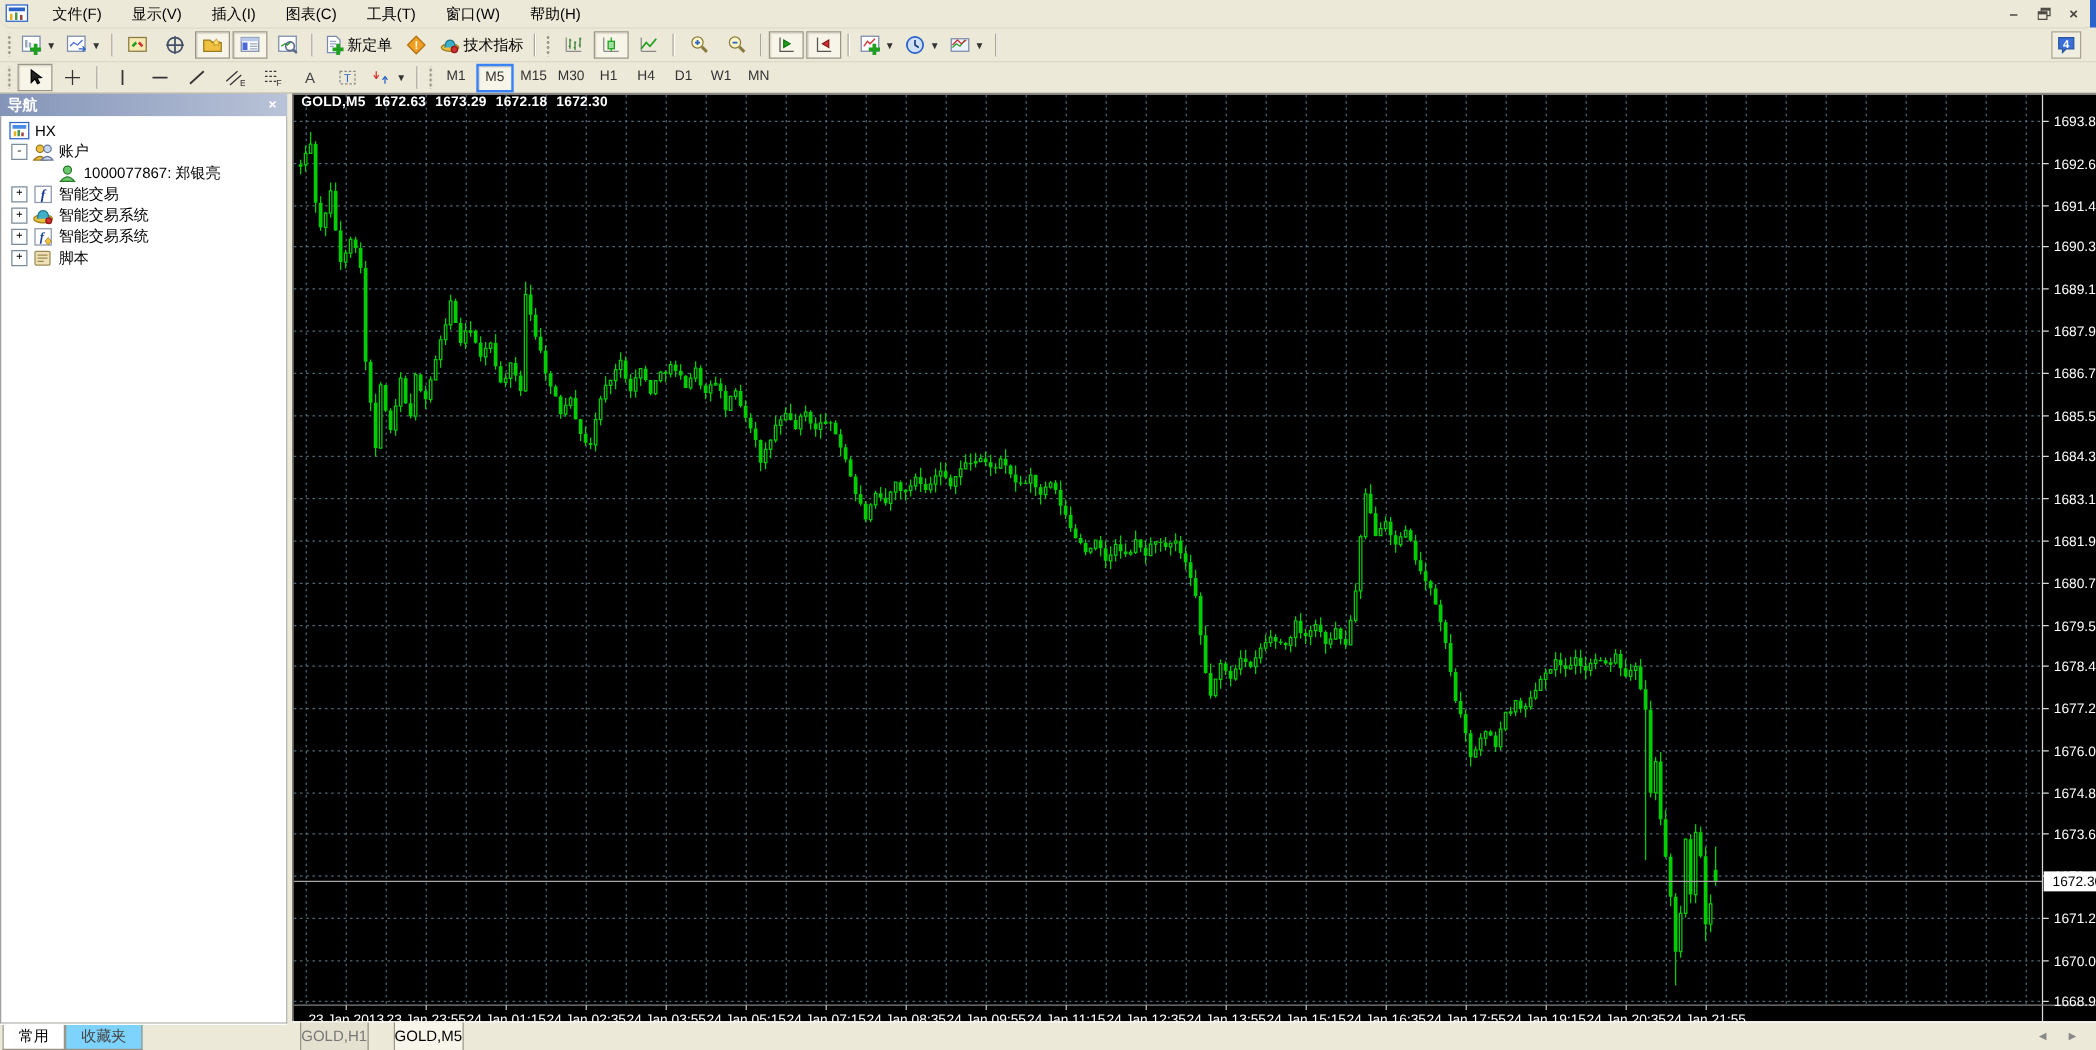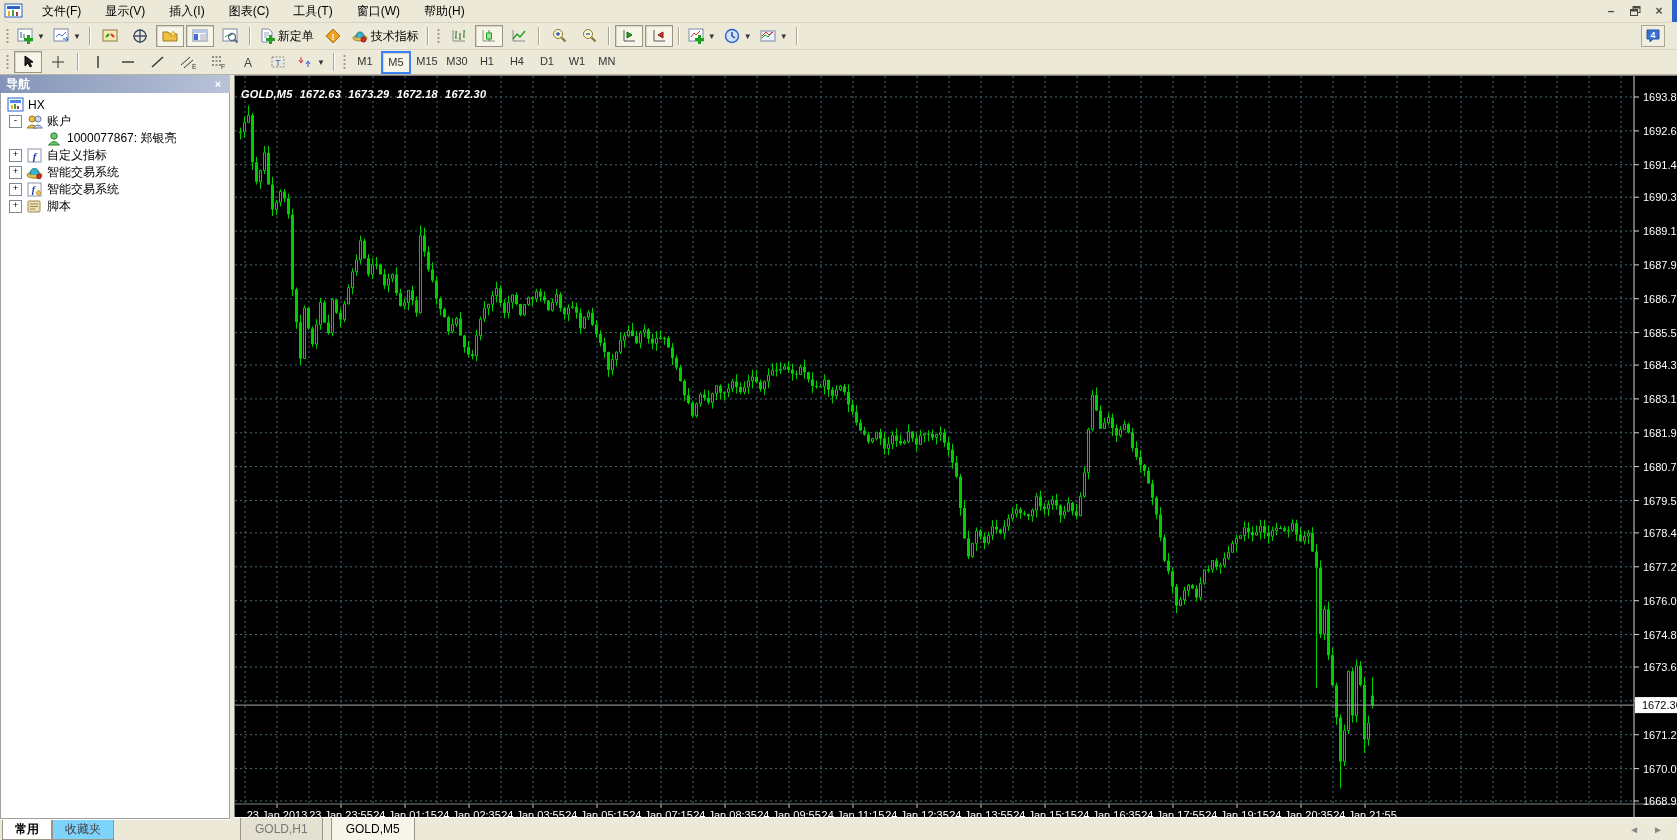--- a/index.html
+++ b/index.html
@@ -49,33 +49,33 @@
         padding-top:3px;}
   .trow{height:17px;display:flex;align-items:center;white-space:nowrap;}
   .expbox{width:11px;height:11px;border:1px solid #7a8a99;background:#fff;display:inline-flex;
           align-items:center;justify-content:center;font-size:9px;line-height:9px;color:#000;
           margin-right:4px;flex:none;font-family:"Liberation Mono",monospace;}
   .ticon{width:17px;height:15px;margin-right:4px;display:inline-flex;flex:none;}
   .sb-tabs{height:20px;display:flex;align-items:flex-start;background:#ece9d8;padding-left:2px;
            border-top:1px solid #fff;}
   .btab{height:17px;padding:1px 12px;display:inline-flex;align-items:center;font-size:12px;
         border:1px solid #9a9687;border-top:none;background:#7dd3fc;color:#444;}
-  .btab.active{background:#fff;color:#000;font-weight:bold;border-bottom:2px solid #9a9687;}
+  .btab.active{background:#fff;color:#000;font-weight:normal;border-bottom:2px solid #9a9687;}
 
   
   .chartcol{flex:1;display:flex;flex-direction:column;min-width:0;}
   .chart{position:relative;width:1443px;height:746px;background:#000;
          border:1px solid #808080;border-right:none;box-sizing:border-box;}
   .chart svg{position:absolute;left:0;top:0;}
-  .ohlc{position:absolute;left:6px;top:12px;color:#fff;font-size:11px;font-weight:bold;
-        letter-spacing:.2px;font-style:italic;}
+  .ohlc{position:absolute;left:6px;top:0;color:#fff;font-size:11px;font-weight:bold;
+        letter-spacing:.2px;}
   .ohlc span{margin-right:4px;}
   .chart-tabs{height:22px;background:#ece9d8;display:flex;align-items:flex-start;
               padding-left:6px;border-top:1px solid #fff;position:relative;}
-  .ctab{height:18px;padding:2px 14px;margin-right:8px;border:1px solid #9a9687;border-top:none;
+  .ctab{height:18px;padding:2px 0;margin-right:20px;border:1px solid #9a9687;border-top:none;
         background:#e4e1d0;color:#777;font-size:12px;display:inline-flex;align-items:center;}
   .ctab.active{background:#f7f5ea;color:#000;}
   .tab-arrows{margin-left:auto;margin-right:14px;display:flex;gap:14px;align-items:center;
               height:100%;color:#888;font-size:10px;}
 </style>
 </head>
 <body>
 
 <div class="win">
 
@@ -456,21 +456,21 @@
             <span>1000077867:  郑银亮</span>
           </div>
           <div class="trow" style="padding-left: 8px;">
             <span class="expbox">+</span>
             <span class="ticon">
               <svg width="17" height="15" viewBox="0 0 17 15">
                 <rect x="2" y="1" width="13" height="13" fill="#fff" stroke="#8a96aa"></rect>
                 <text x="8.5" y="11.5" font-size="11" font-style="italic" font-weight="bold" fill="#1a3a9a" text-anchor="middle" font-family="Liberation Serif,serif">f</text>
               </svg>
             </span>
-            <span>自定义指标</span>
+            <span>智能交易</span>
           </div>
           <div class="trow" style="padding-left: 8px;">
             <span class="expbox">+</span>
             <span class="ticon">
               <svg width="17" height="15" viewBox="0 0 17 15">
                 <ellipse cx="8.5" cy="10" rx="7.5" ry="3.2" fill="#e8c040" stroke="#a08020"></ellipse>
                 <path d="M4 10 q0-6.5 4.5-6.5 t4.5 6.5" fill="#40b0c8" stroke="#207888"></path>
                 <circle cx="13" cy="11.5" r="2.3" fill="#d03030" stroke="#901818"></circle>
               </svg>
             </span>

